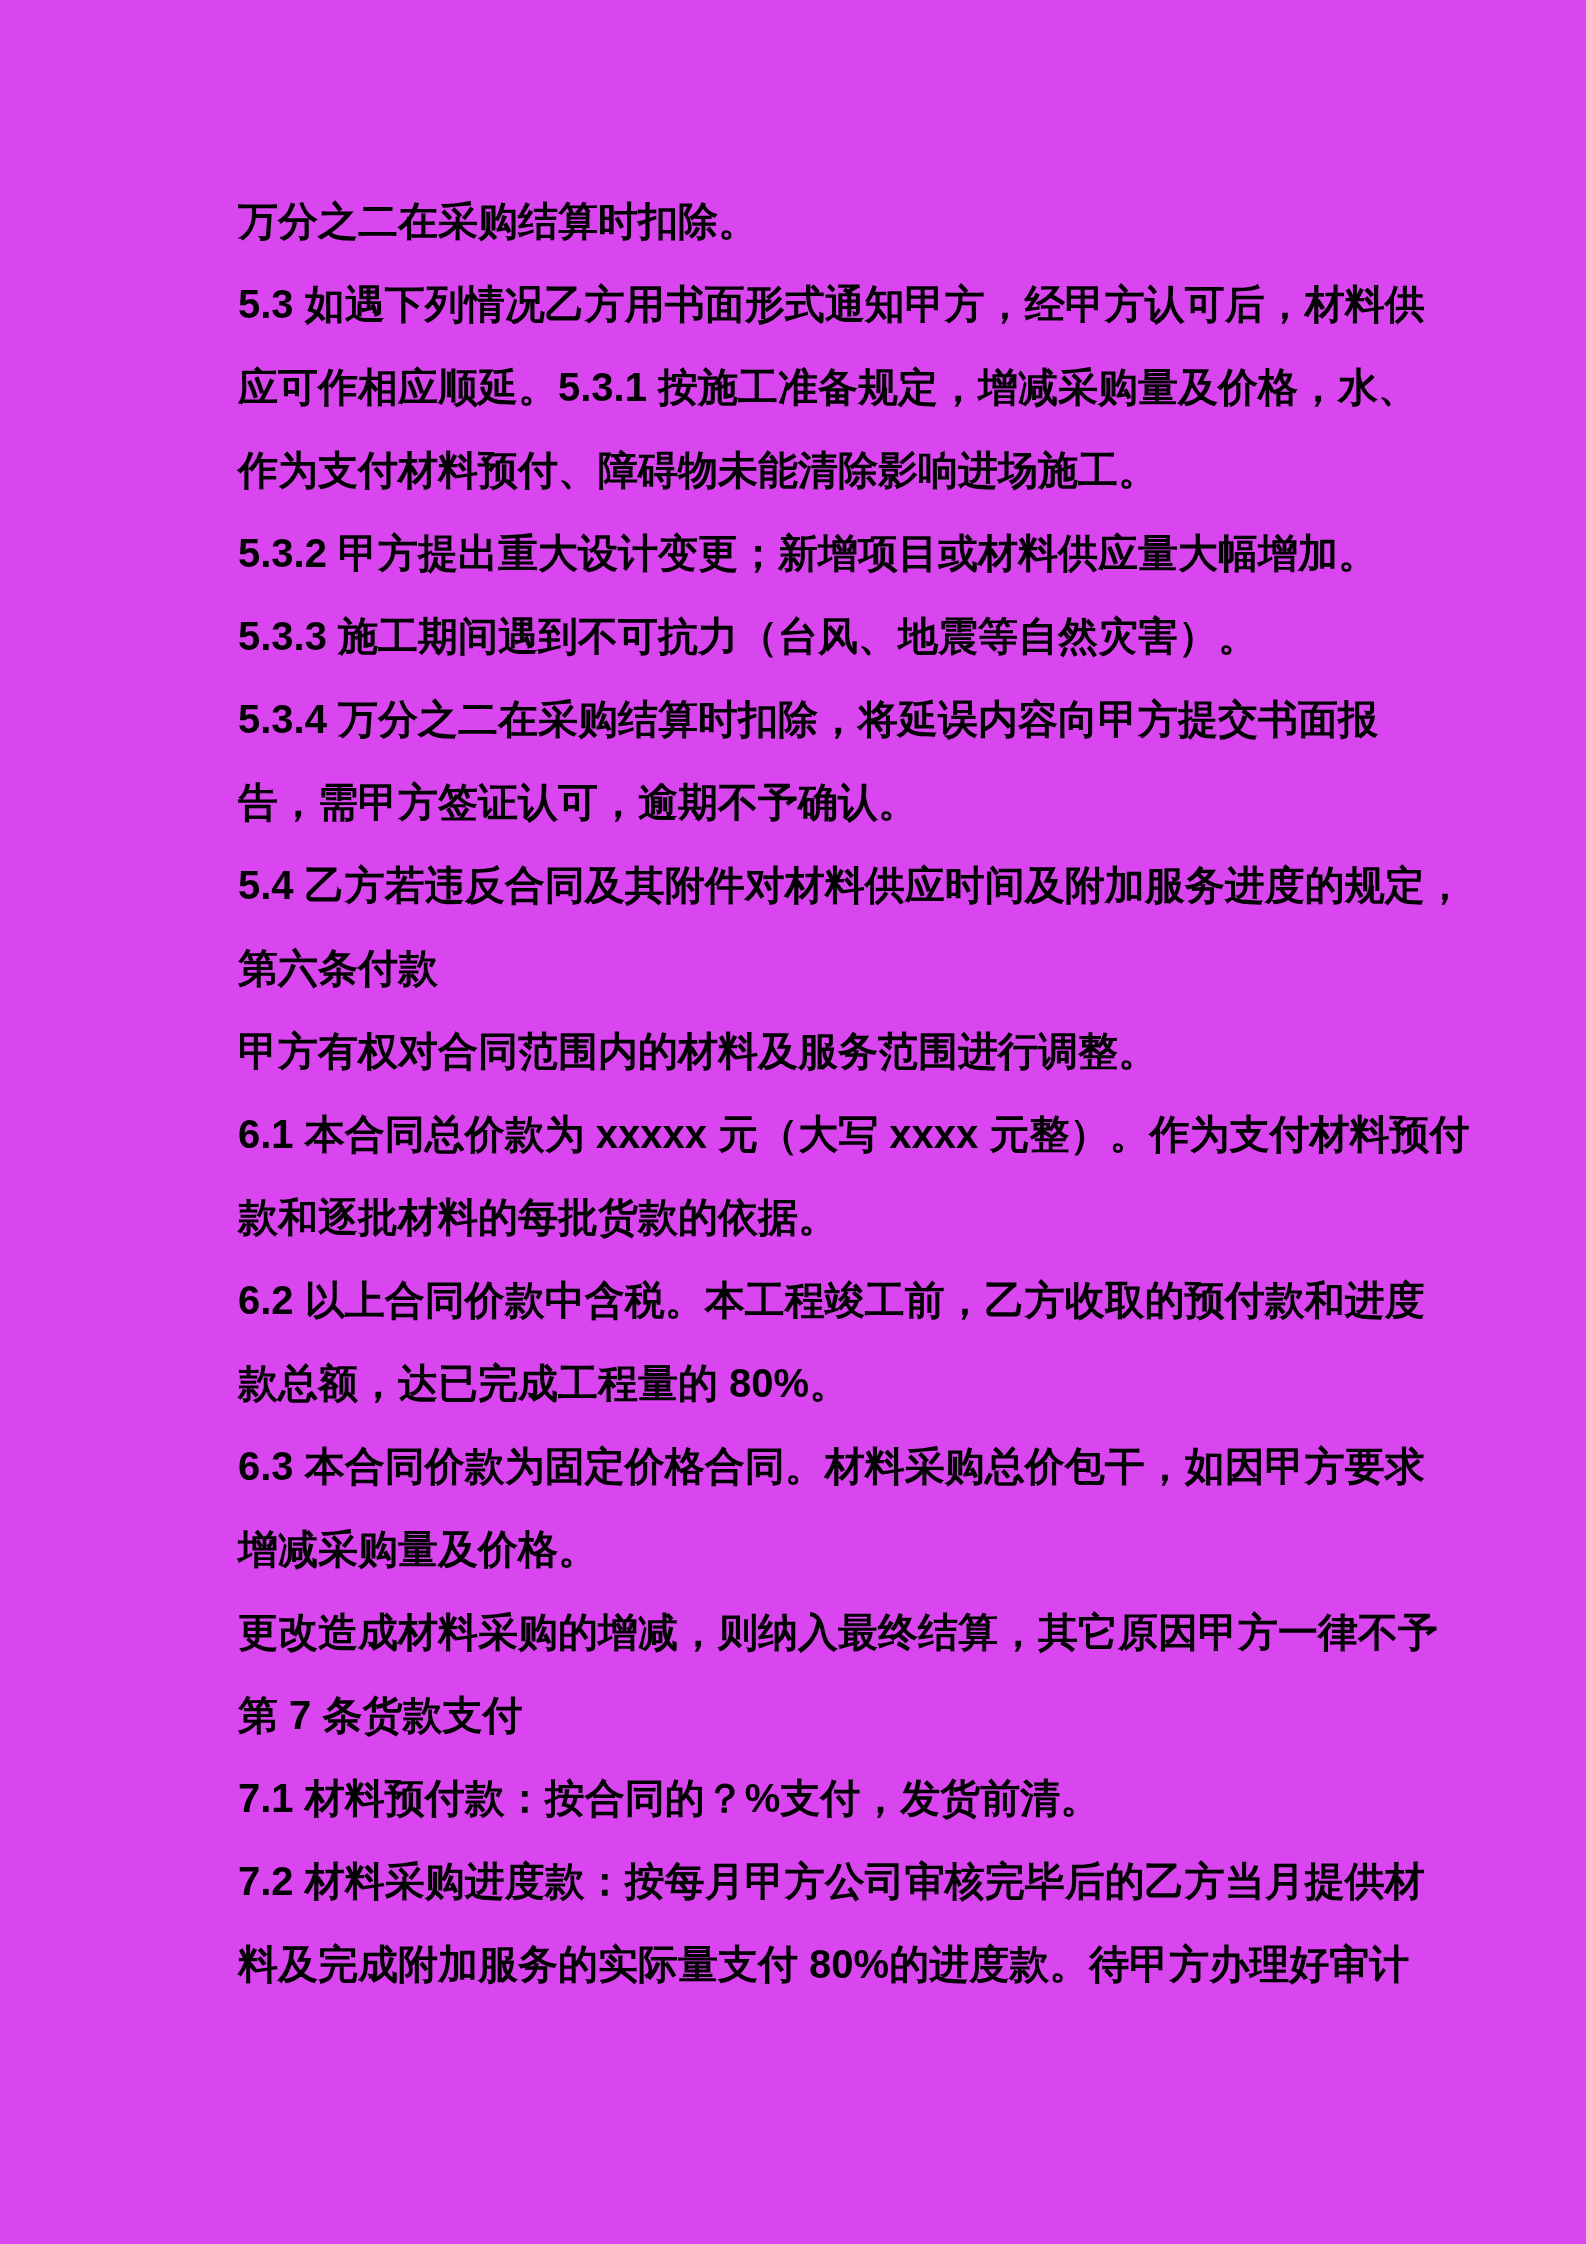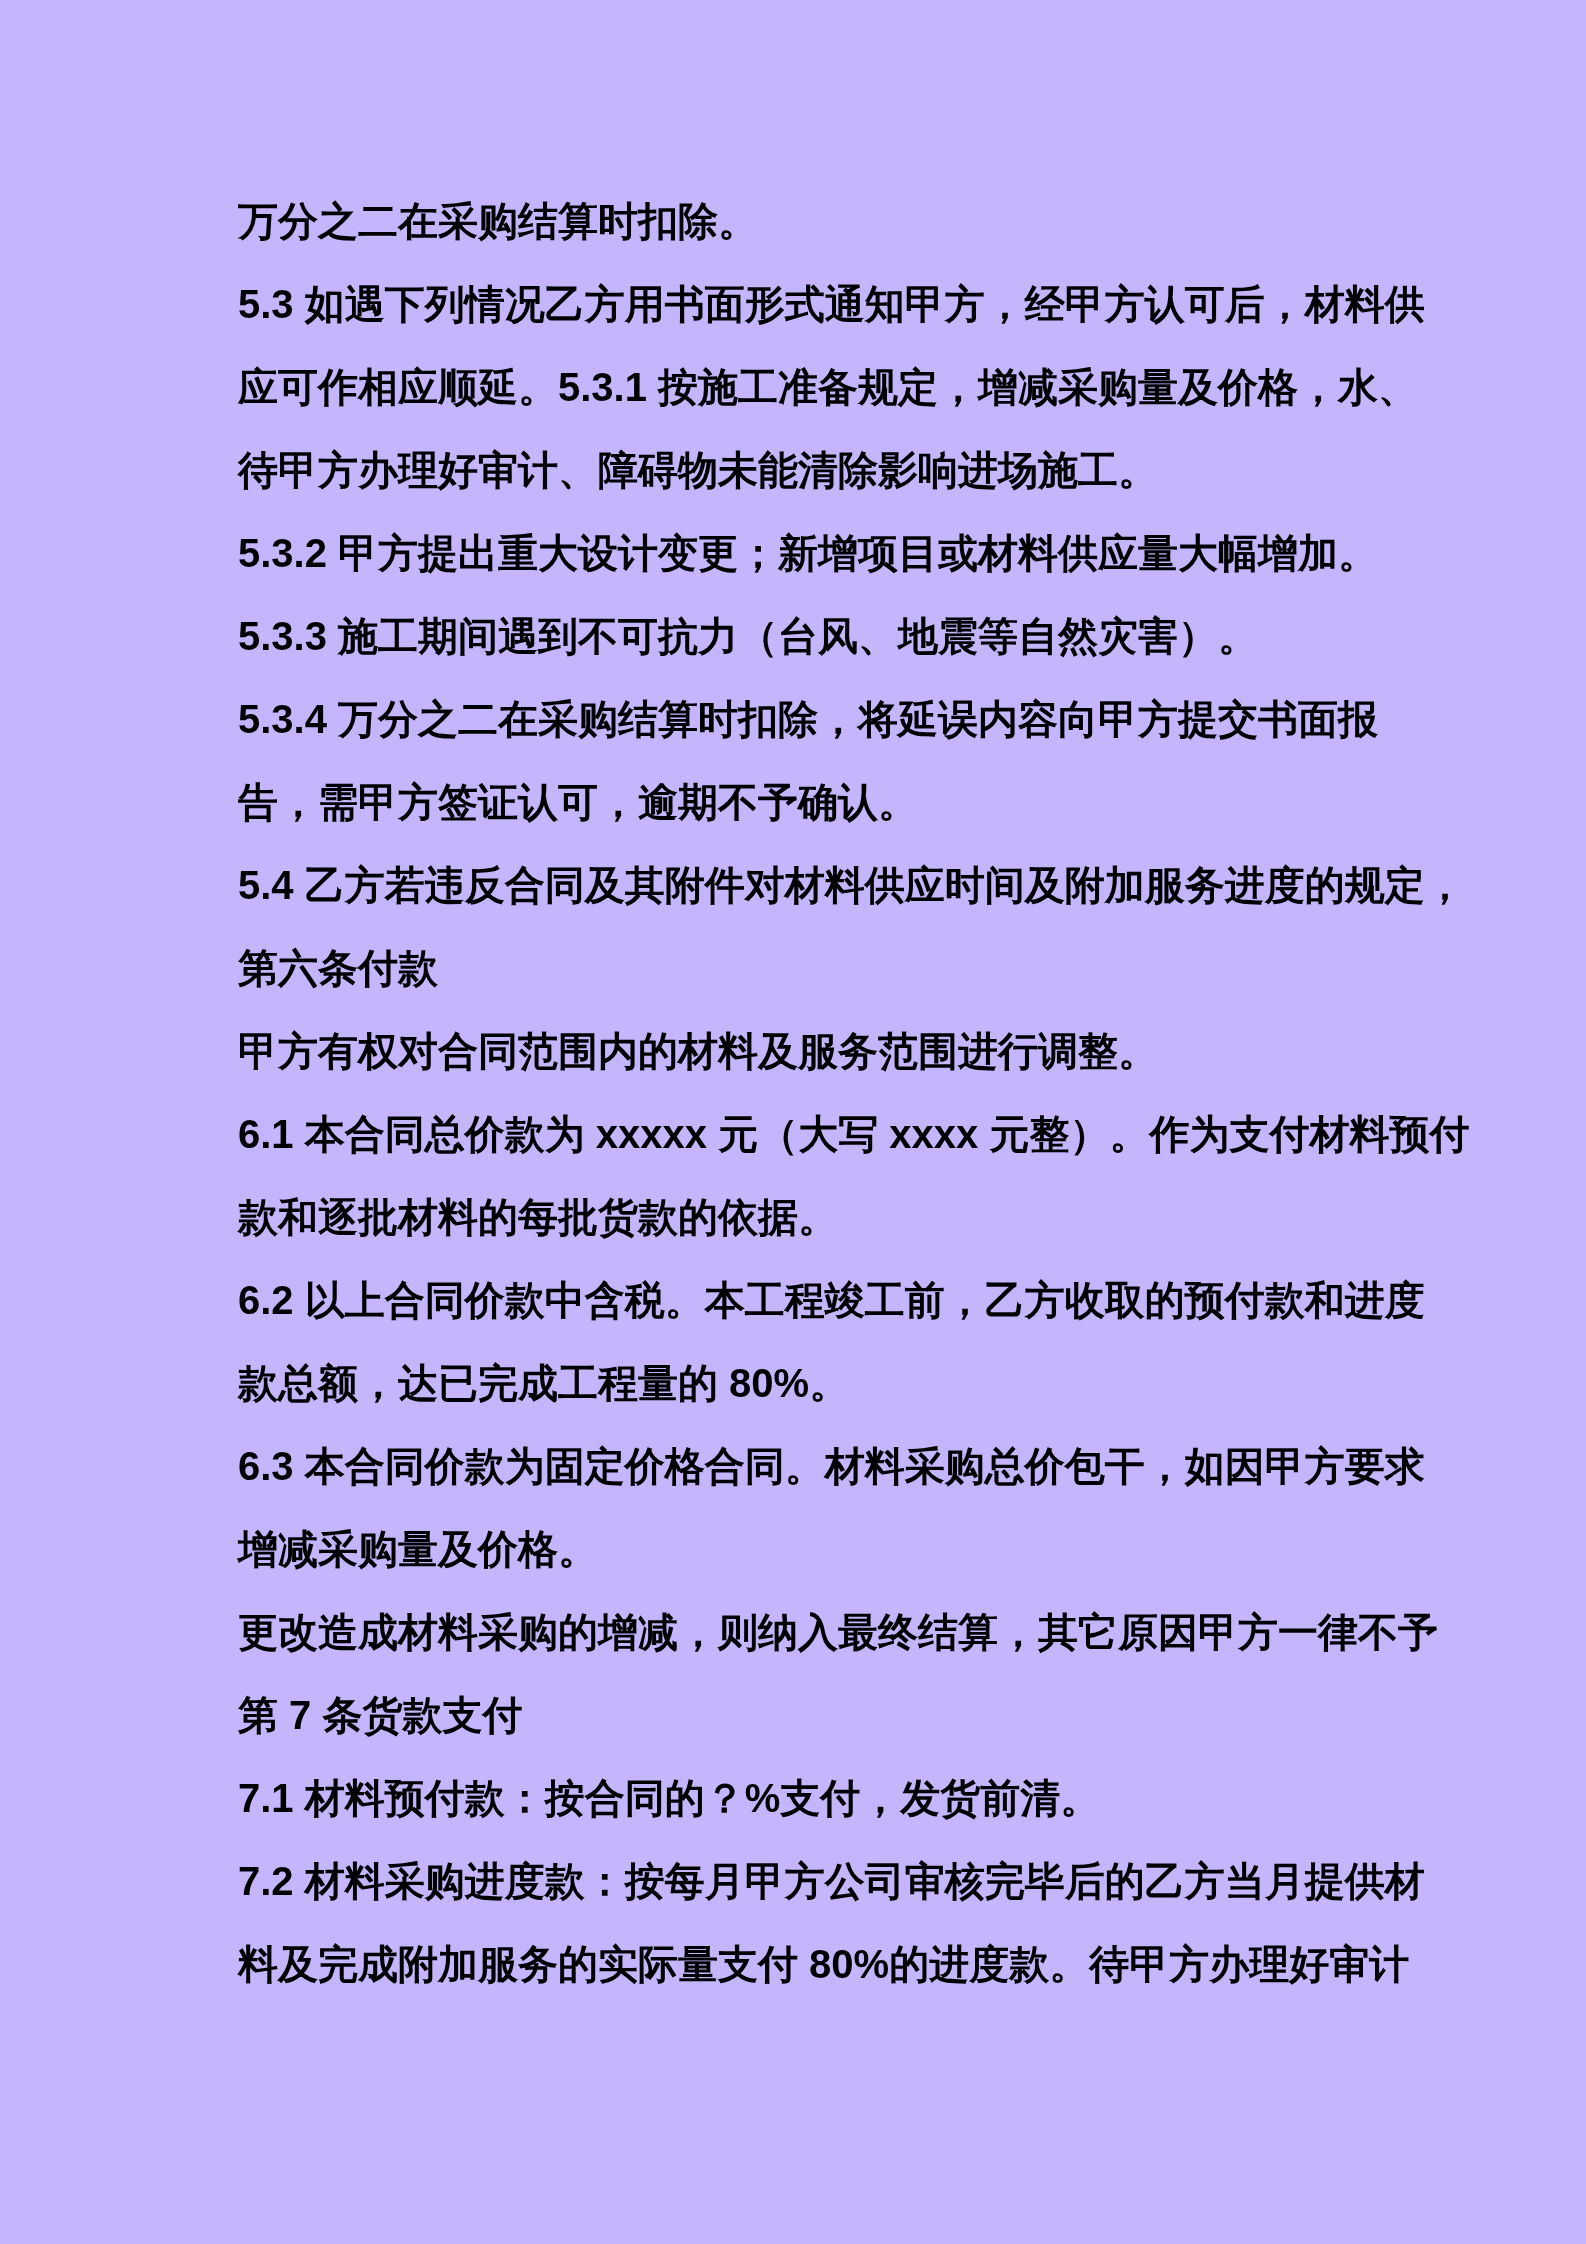--- a/index.html
+++ b/index.html
@@ -5,21 +5,21 @@
   html, body {
     margin: 0;
     padding: 0;
     background: #e9e9e9;
   }
   .page {
     position: relative;
     width: 1586px;
     height: 2244px;
     margin: 0 auto;
-    background: #c4b5fd;
+    background: #d946ef;
     overflow: hidden;
     font-family: "Liberation Sans", sans-serif;
   }
   .doc {
     position: absolute;
     left: 238px;
     top: 180px;
     width: 1120px;
   }
   .doc-line {
@@ -37,21 +37,21 @@
 
 <div class="page">
   <div class="doc">
 
       <div class="doc-line">万分之二在采购结算时扣除。</div>
 
       <div class="doc-line">5.3 如遇下列情况乙方用书面形式通知甲方，经甲方认可后，材料供</div>
 
       <div class="doc-line">应可作相应顺延。5.3.1 按施工准备规定，增减采购量及价格，水、</div>
 
-      <div class="doc-line">待甲方办理好审计、障碍物未能清除影响进场施工。</div>
+      <div class="doc-line">作为支付材料预付、障碍物未能清除影响进场施工。</div>
 
       <div class="doc-line">5.3.2 甲方提出重大设计变更；新增项目或材料供应量大幅增加。</div>
 
       <div class="doc-line">5.3.3 施工期间遇到不可抗力（台风、地震等自然灾害）。</div>
 
       <div class="doc-line">5.3.4 万分之二在采购结算时扣除，将延误内容向甲方提交书面报</div>
 
       <div class="doc-line">告，需甲方签证认可，逾期不予确认。</div>
 
       <div class="doc-line">5.4 乙方若违反合同及其附件对材料供应时间及附加服务进度的规定，</div>

